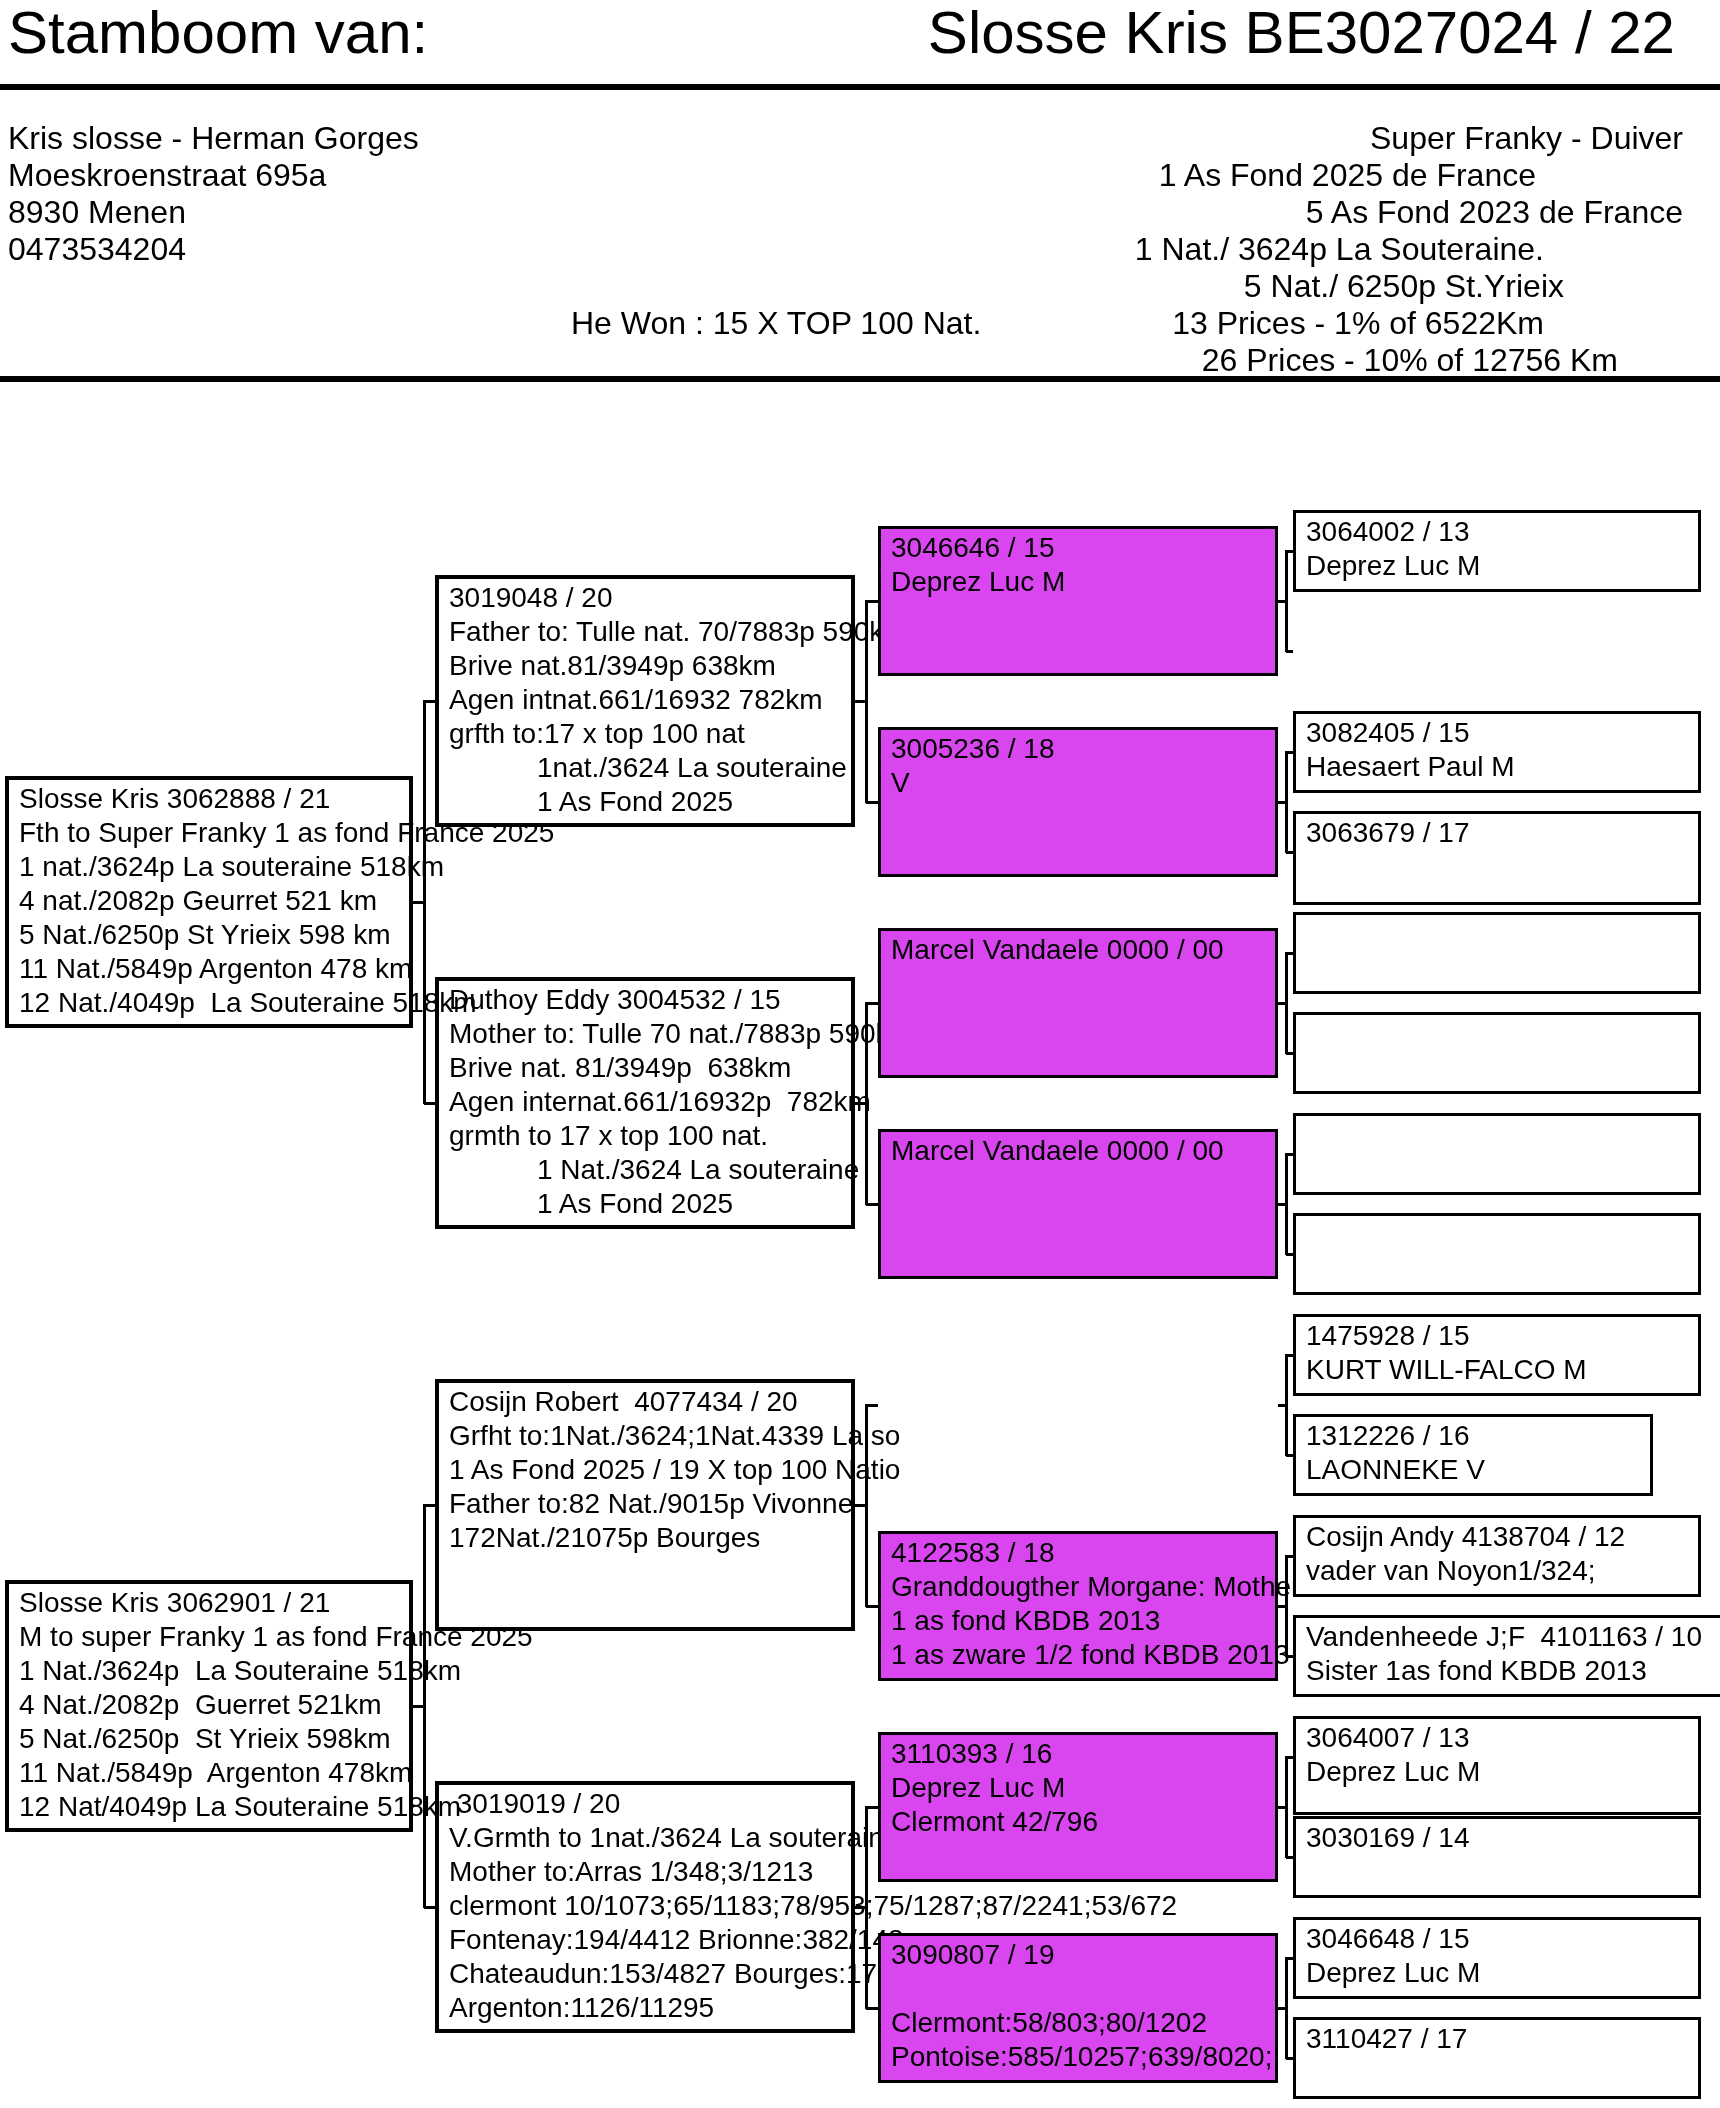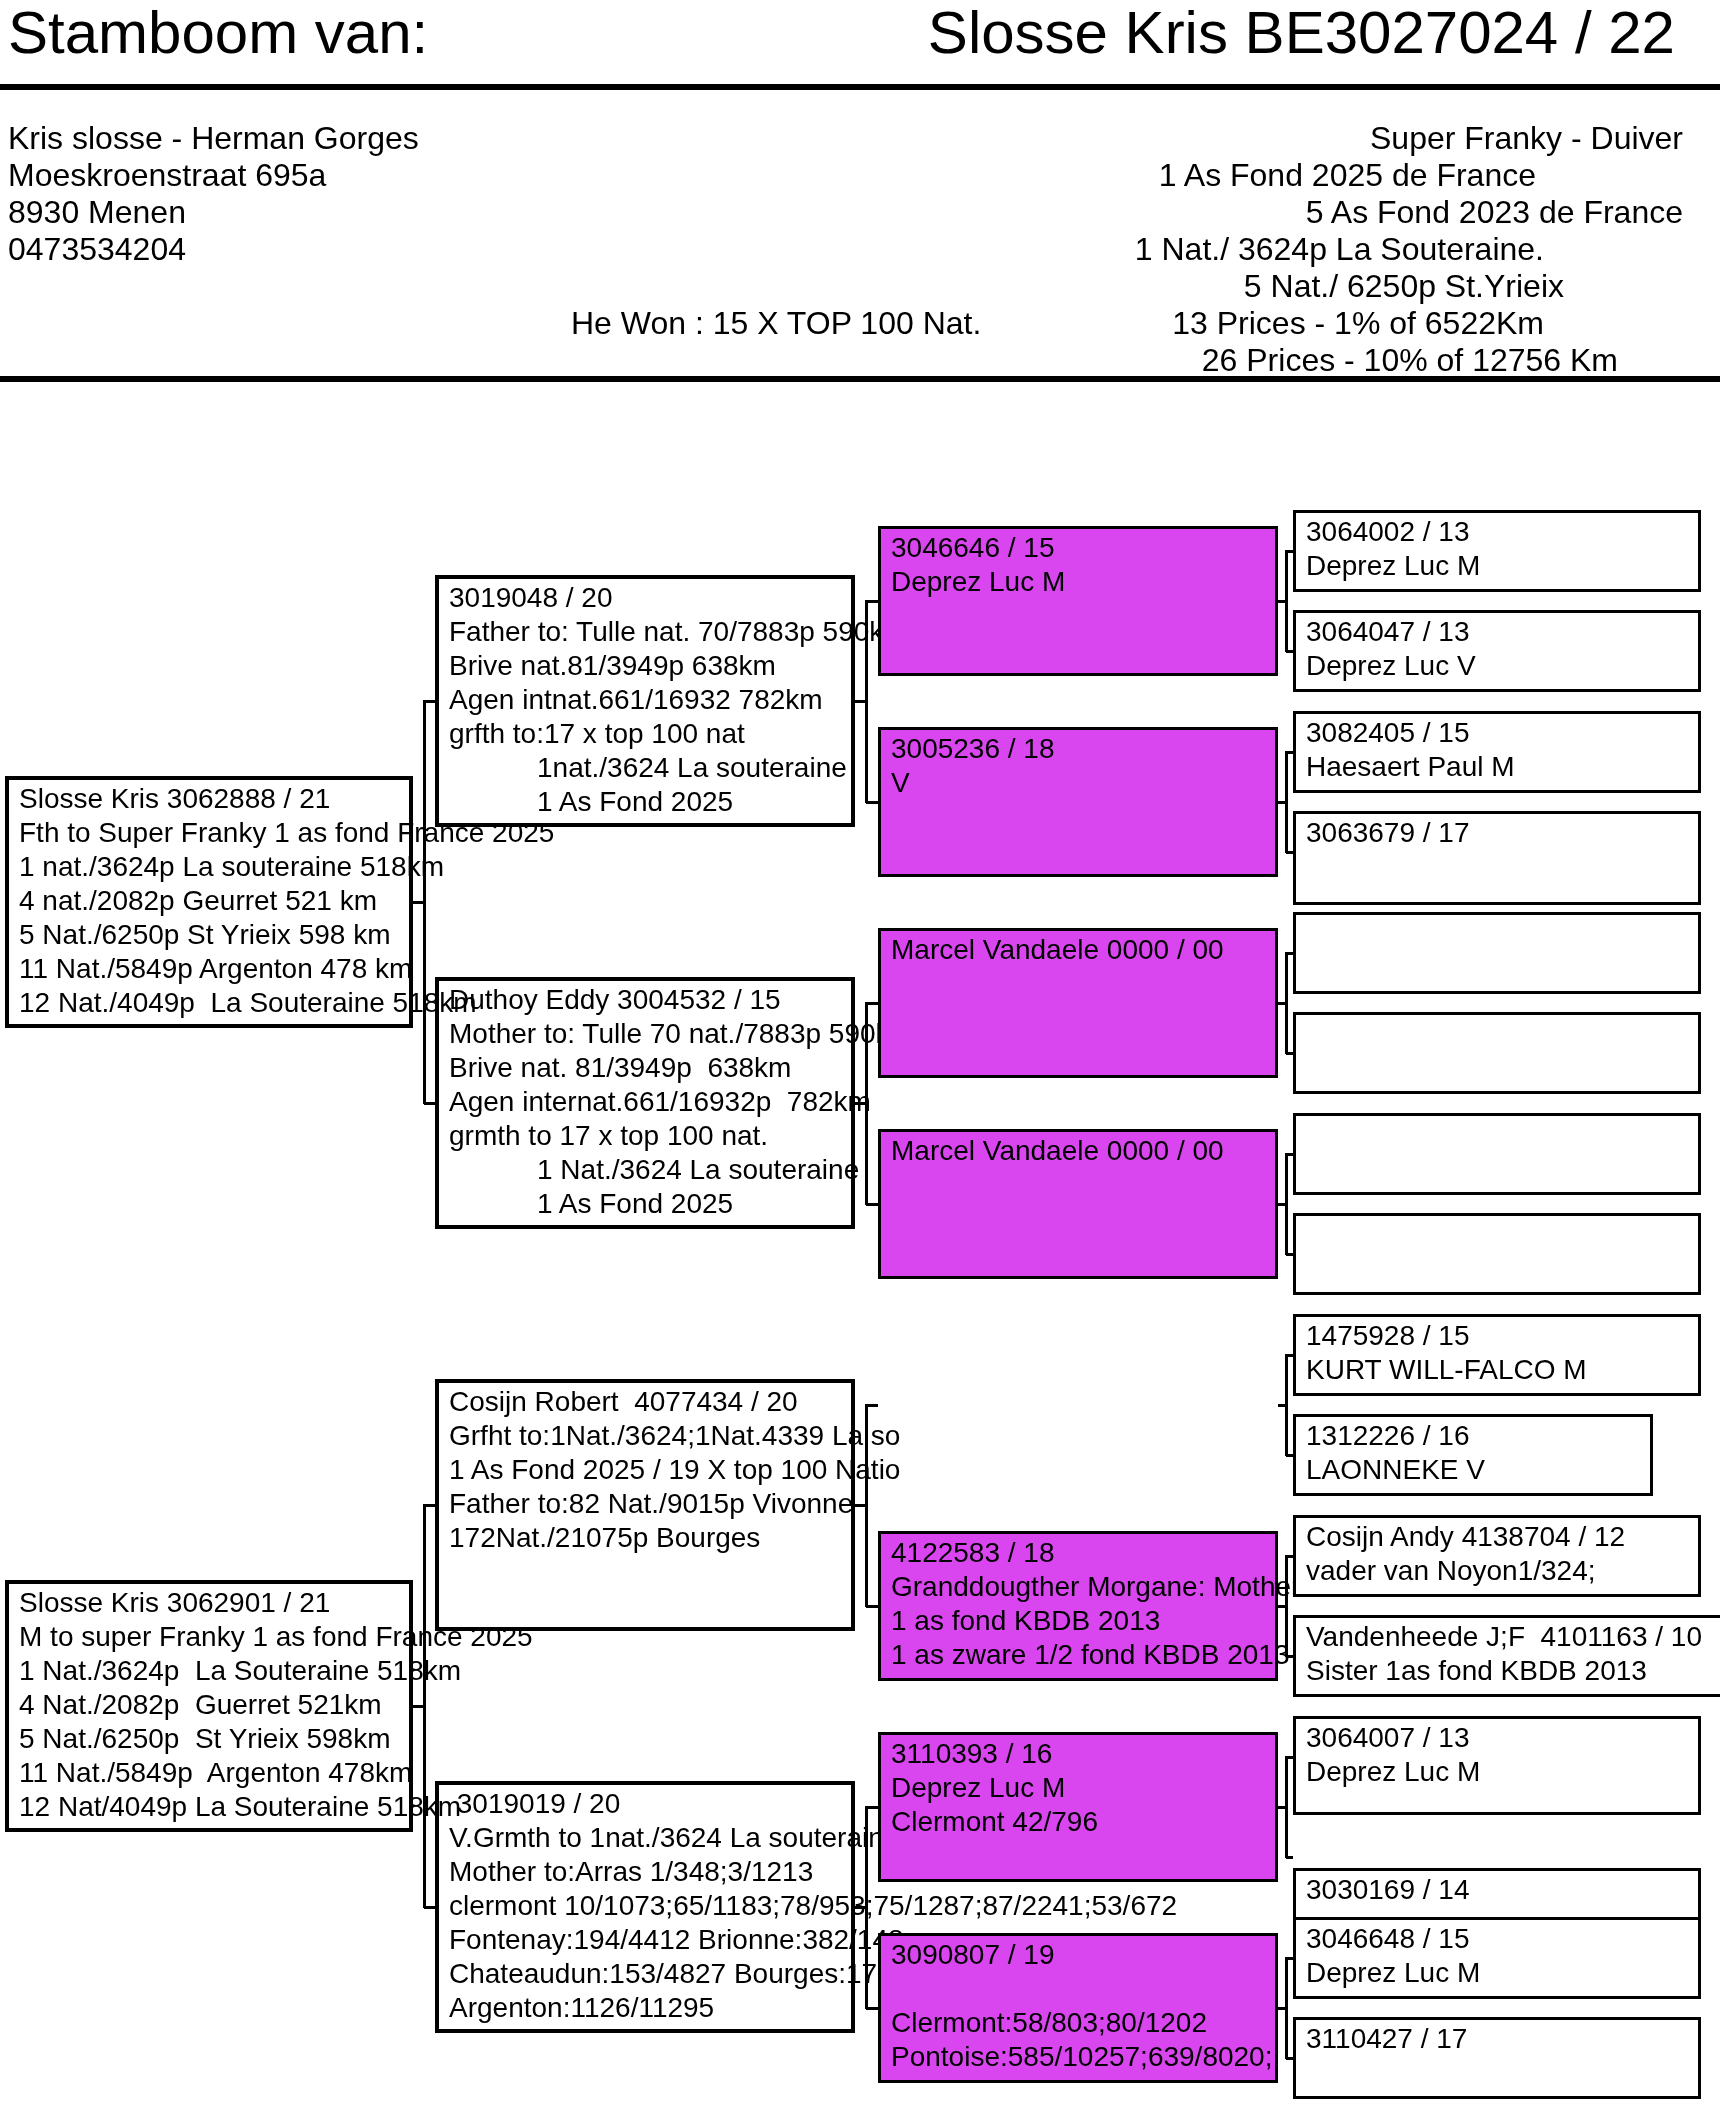--- a/index.html
+++ b/index.html
@@ -190,24 +190,20 @@
     <div class="ln">3090807 / 19</div>
     <div class="ln"></div>
     <div class="ln">Clermont:58/803;80/1202</div>
     <div class="ln">Pontoise:585/10257;639/8020;</div>
   </div>
 
   <div class="box g4" style="left:1293px;top:510px;width:408px;height:82px">
     <div class="ln">3064002 / 13</div>
     <div class="ln">Deprez Luc M</div>
   </div>
-  <div class="box g4" style="left:1293px;top:610px;width:408px;height:82px">
-    <div class="ln">3064047 / 13</div>
-    <div class="ln">Deprez Luc V</div>
-  </div>
   <div class="box g4" style="left:1293px;top:711px;width:408px;height:82px">
     <div class="ln">3082405 / 15</div>
     <div class="ln">Haesaert Paul M</div>
   </div>
   <div class="box g4" style="left:1293px;top:811px;width:408px;height:94px">
     <div class="ln">3063679 / 17</div>
   </div>
   <div class="box g4" style="left:1293px;top:912px;width:408px;height:82px"></div>
   <div class="box g4" style="left:1293px;top:1012px;width:408px;height:82px"></div>
   <div class="box g4" style="left:1293px;top:1113px;width:408px;height:82px"></div>
@@ -225,21 +221,21 @@
     <div class="ln">vader van Noyon1/324;</div>
   </div>
   <div class="box g4" style="left:1293px;top:1615px;width:476px;height:82px">
     <div class="ln">Vandenheede J;F  4101163 / 10</div>
     <div class="ln">Sister 1as fond KBDB 2013</div>
   </div>
   <div class="box g4" style="left:1293px;top:1716px;width:408px;height:99px">
     <div class="ln">3064007 / 13</div>
     <div class="ln">Deprez Luc M</div>
   </div>
-  <div class="box g4" style="left:1293px;top:1868px;width:408px;height:82px">
+  <div class="box g4" style="left:1293px;top:1816px;width:408px;height:82px">
     <div class="ln">3030169 / 14</div>
   </div>
   <div class="box g4" style="left:1293px;top:1917px;width:408px;height:82px">
     <div class="ln">3046648 / 15</div>
     <div class="ln">Deprez Luc M</div>
   </div>
   <div class="box g4" style="left:1293px;top:2017px;width:408px;height:82px">
     <div class="ln">3110427 / 17</div>
   </div>
 

